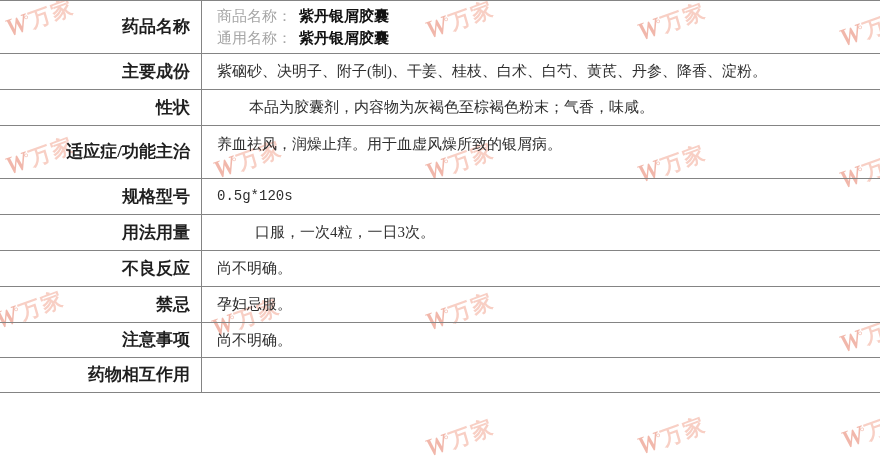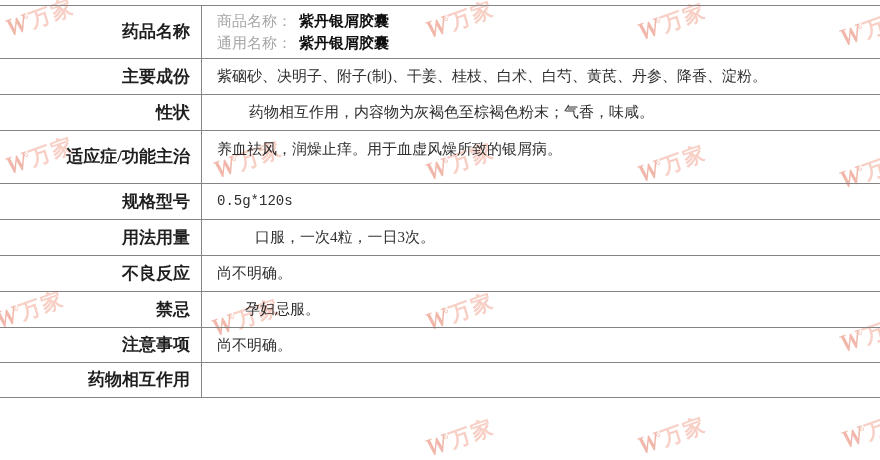--- a/index.html
+++ b/index.html
@@ -21,21 +21,20 @@
     opacity:0.85;
     line-height:1;
   }
   .wm .wm-w   { font-style:italic; font-weight:bold; font-size:25px; color:rgba(224,88,58,0.50); letter-spacing:-2px; }
   .wm .wm-deg { font-size:12px; font-weight:bold; color:rgba(224,88,58,0.45); vertical-align:6px; }
   .wm .wm-txt { font-weight:bold; font-size:21px; color:rgba(238,152,130,0.55); letter-spacing:2px; }
 
   
   .tbl {
     position:relative; z-index:1;
-    margin-top:5px;
     width:880px;
     border-top:1px solid #848484;
     box-sizing:border-box;
   }
   .t-row {
     display:flex;
     box-sizing:border-box;
     border-bottom:1px solid #848484;
     background:transparent;
   }
@@ -98,21 +97,21 @@
       </div>
       <div class="t-row" style="height: 36px; justify-content: space-between;">
         <div class="lbl">主要成份</div>
         <div class="cnt">
           <span>紫硇砂、决明子、附子(制)、干姜、桂枝、白术、白芍、黄芪、丹参、降香、淀粉。</span>
         </div>
       </div>
       <div class="t-row" style="height: 36px; gap: 32px;">
         <div class="lbl">性状</div>
         <div class="cnt">
-          <span>药物相互作用，内容物为灰褐色至棕褐色粉末；气香，味咸。</span>
+          <span>本品为胶囊剂，内容物为灰褐色至棕褐色粉末；气香，味咸。</span>
         </div>
       </div>
       <div class="t-row topalign" style="height: 53px;">
         <div class="lbl">适应症/功能主治</div>
         <div class="cnt">
           <span>养血祛风，润燥止痒。用于血虚风燥所致的银屑病。</span>
         </div>
       </div>
       <div class="t-row" style="height: 36px;">
         <div class="lbl">规格型号</div>
@@ -125,21 +124,21 @@
         <div class="cnt">
           <span>口服，一次4粒，一日3次。</span>
         </div>
       </div>
       <div class="t-row" style="height: 36px;">
         <div class="lbl">不良反应</div>
         <div class="cnt">
           <span>尚不明确。</span>
         </div>
       </div>
-      <div class="t-row" style="height: 36px; gap: 28px;">
+      <div class="t-row" style="height: 36px;">
         <div class="lbl">禁忌</div>
         <div class="cnt">
           <span>孕妇忌服。</span>
         </div>
       </div>
       <div class="t-row" style="height: 35px; justify-content: center;">
         <div class="lbl">注意事项</div>
         <div class="cnt">
           <span>尚不明确。</span>
         </div>

